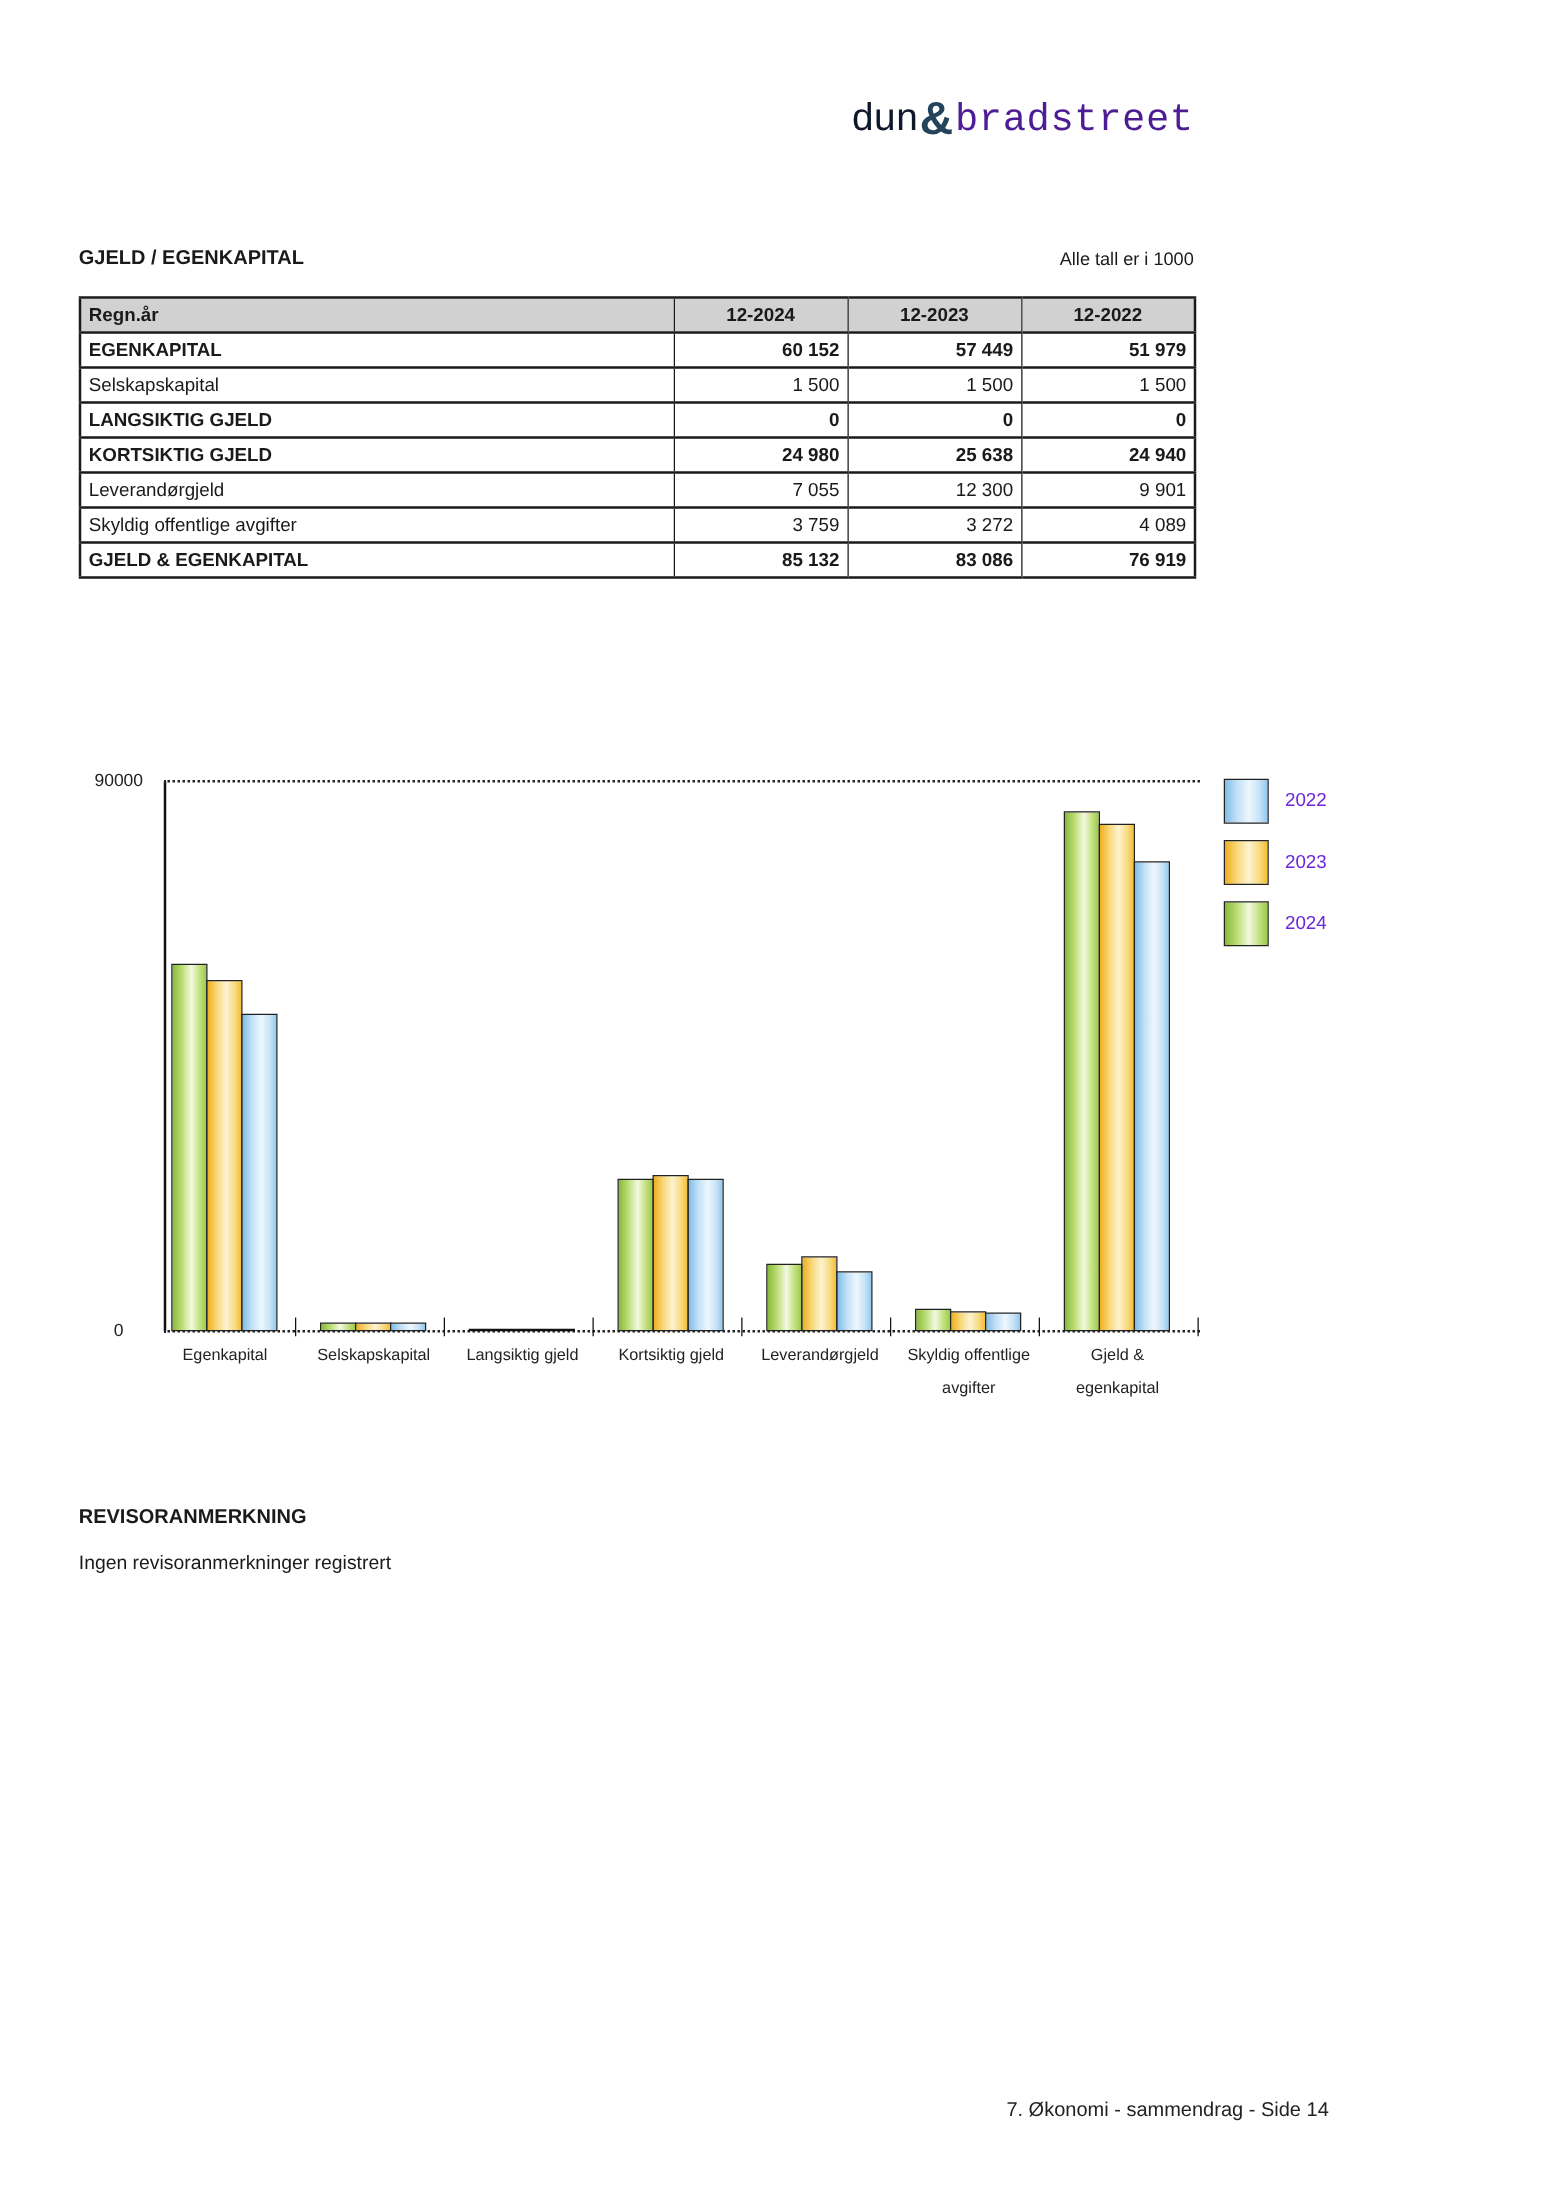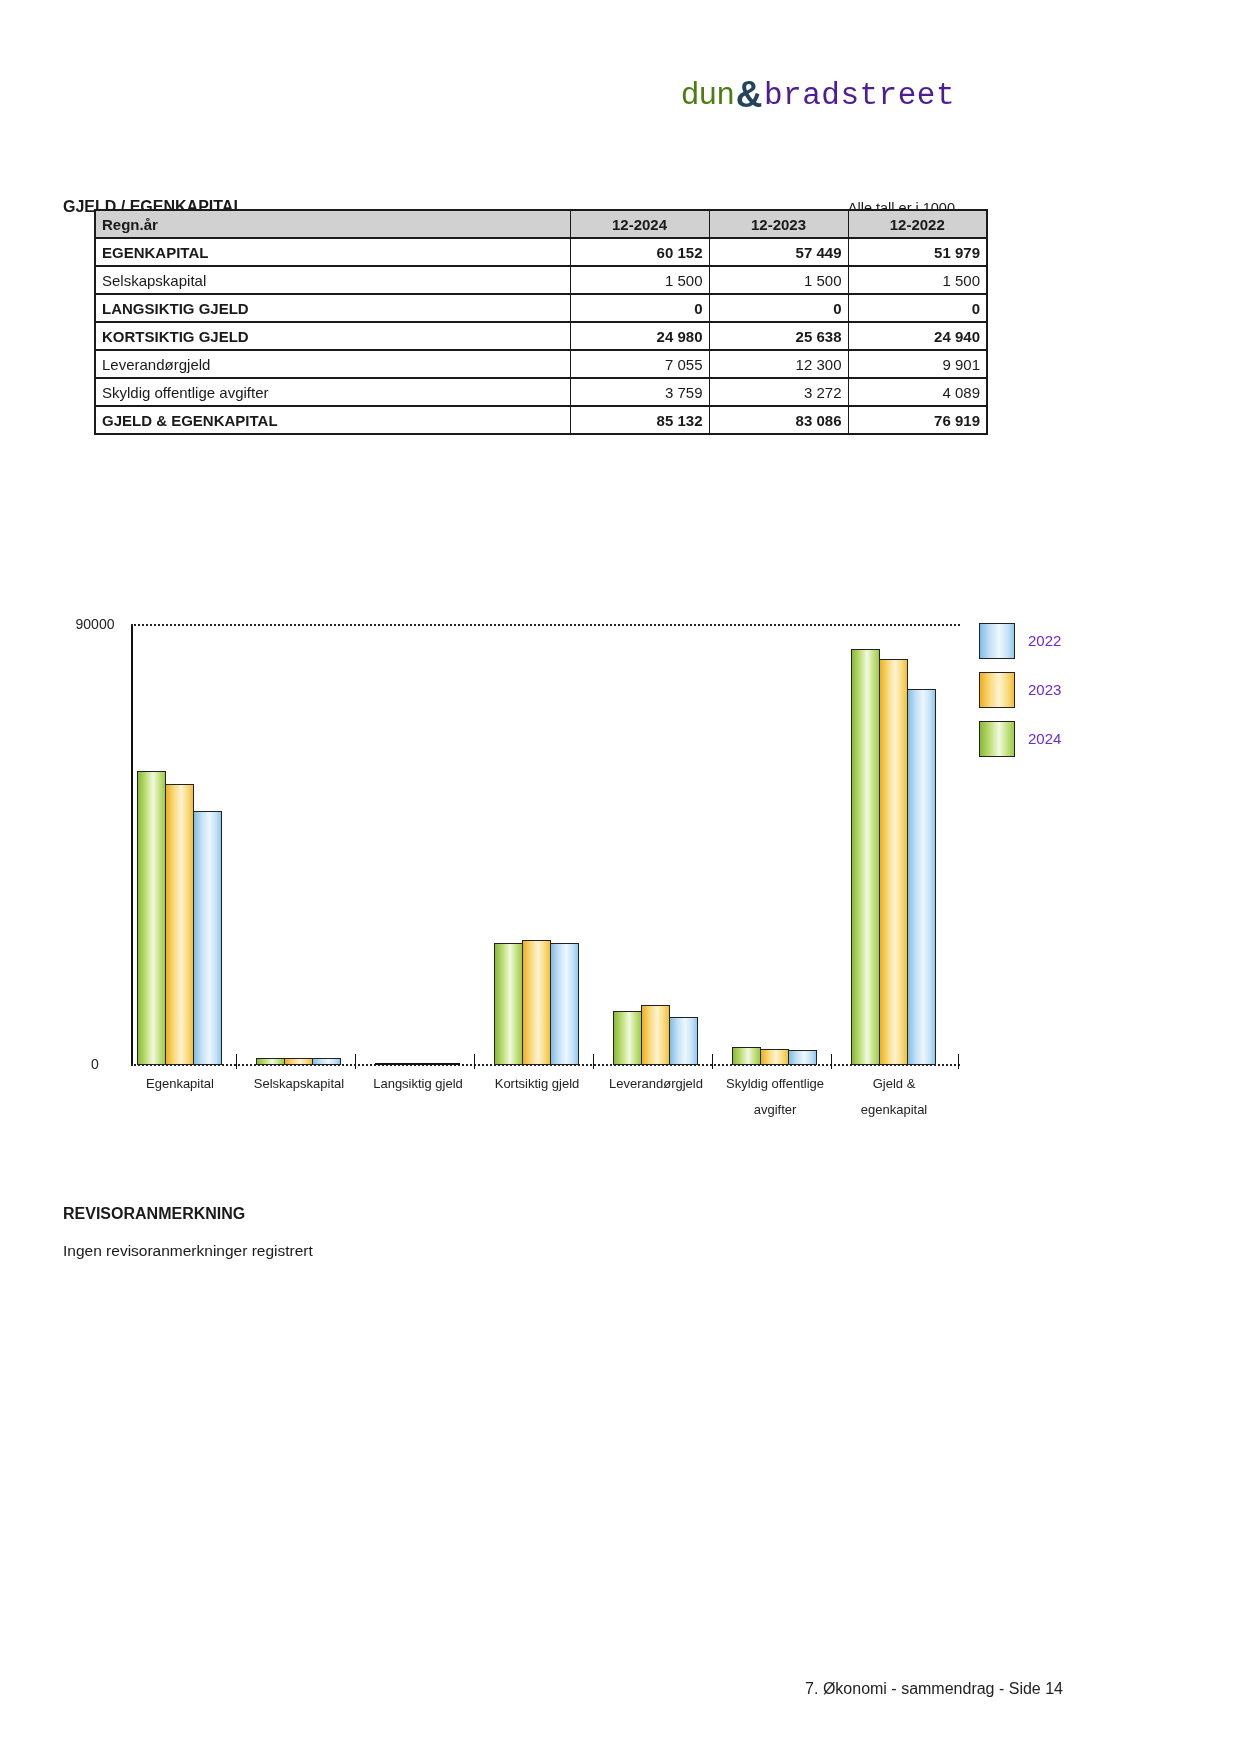--- a/index.html
+++ b/index.html
@@ -2,31 +2,31 @@
 <html><head>
 <meta charset="utf-8">
 <style>
   * { margin:0; padding:0; box-sizing:border-box; }
   html,body { background:#fff; }
   body { font-family:"Liberation Sans", sans-serif; color:#1a1a1a; }
   .page { position:relative; width:1241px; height:1754px; background:#fff; overflow:hidden; }
 
   
   .logo { position:absolute; top:74px; right:286px; white-space:nowrap; font-size:31px; letter-spacing:0.5px; }
-  .logo-dun  { color:#4d7c0f; }
+  .logo-dun  { color:#0f172a; }
   .logo-amp  { color:#24435c; font-weight:bold; font-size:37px; vertical-align:-3px; margin:0 1px; }
   .logo-brad { color:#4c1d95;font-family:Liberation Mono, monospace; }
 
   
   .section-head { position:absolute; left:63px; top:198px; width:892px; }
   .sec-title { font-size:16px; font-weight:bold; }
   .sec-note  { position:absolute; right:0; top:2px; font-size:14.5px; font-weight:normal; }
 
   
-  table.fin { position:absolute; left:63px; top:209px; width:892px; border-collapse:collapse; table-layout:fixed;margin-left:31px; }
+  table.fin { position:absolute; left:63px; top:237px; width:892px; border-collapse:collapse; table-layout:fixed; }
   table.fin col.c0 { width:475px; }
   table.fin col.cn { width:139px; }
   table.fin th, table.fin td { border:1px solid #1a1a1a; border-top-width:2px; border-bottom-width:2px;
     height:28px; font-size:15px; padding:0 6px; vertical-align:middle; overflow:hidden; white-space:nowrap; }
   table.fin thead th { background:#d1d1d1; font-weight:bold; }
   table.fin thead th:first-child { text-align:left; }
   table.fin td.lbl { text-align:left; }
   table.fin td.num { text-align:right; }
   table.fin tr.bold td { font-weight:bold; }
   table.fin { border:2px solid #1a1a1a; }

